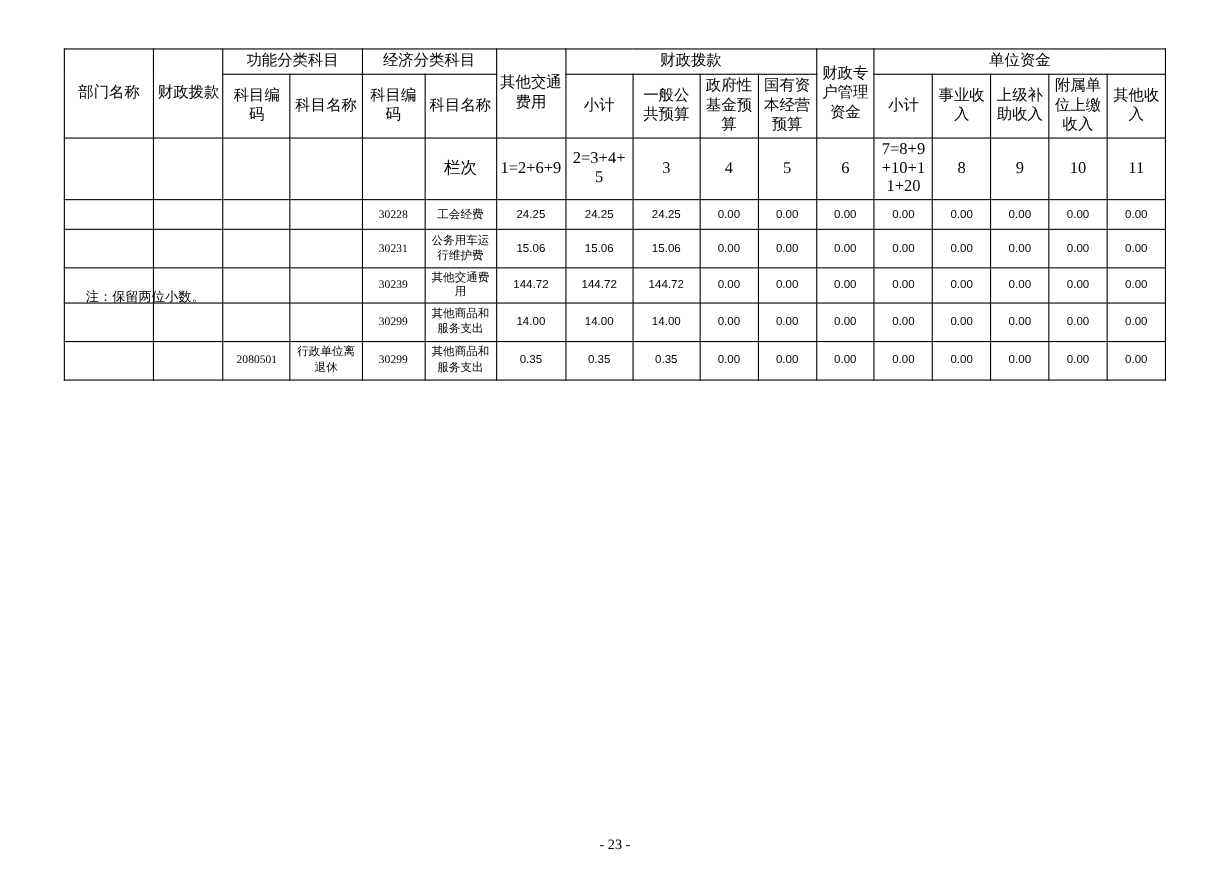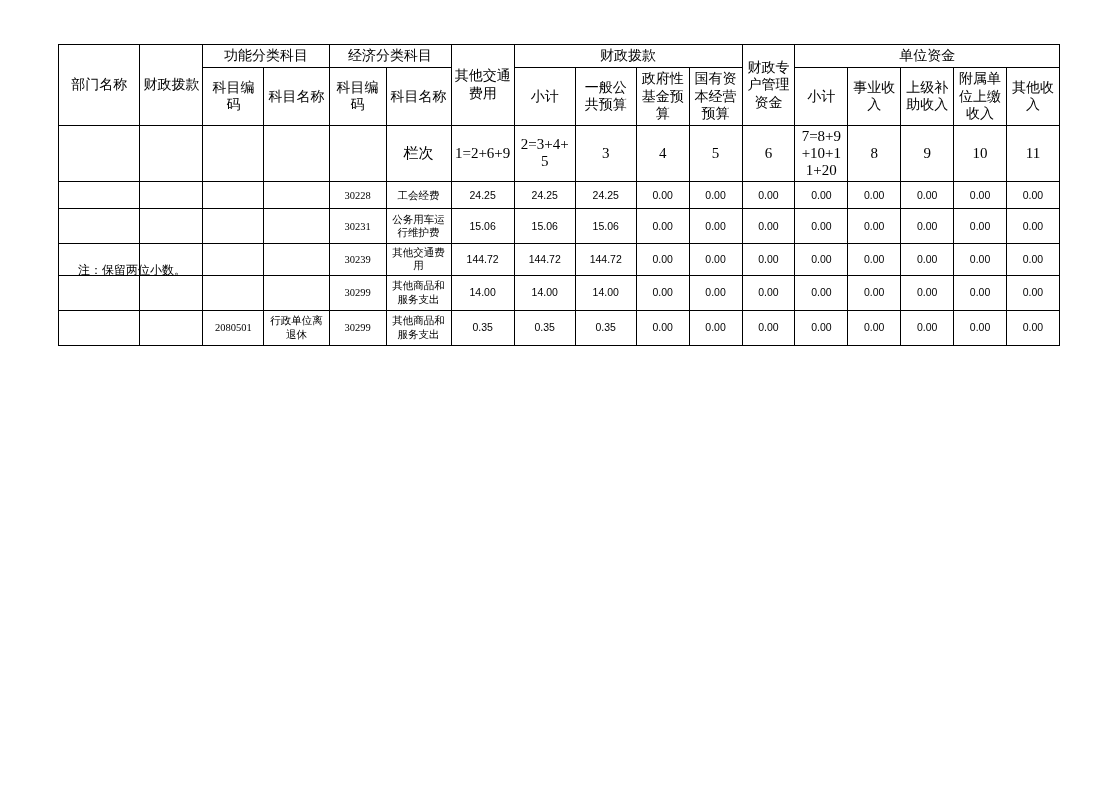--- a/index.html
+++ b/index.html
@@ -244,14 +244,15 @@
           <td class="num">0.00</td>
           <td class="num">0.00</td>
           <td class="num">0.00</td>
         </tr>
       </tbody>
     </table>
   </div>
 
   <div class="note">注：保留两位小数。</div>
 
+  <div class="pagenum">- 23 -</div>
 
 </div>
 
 </body></html>

